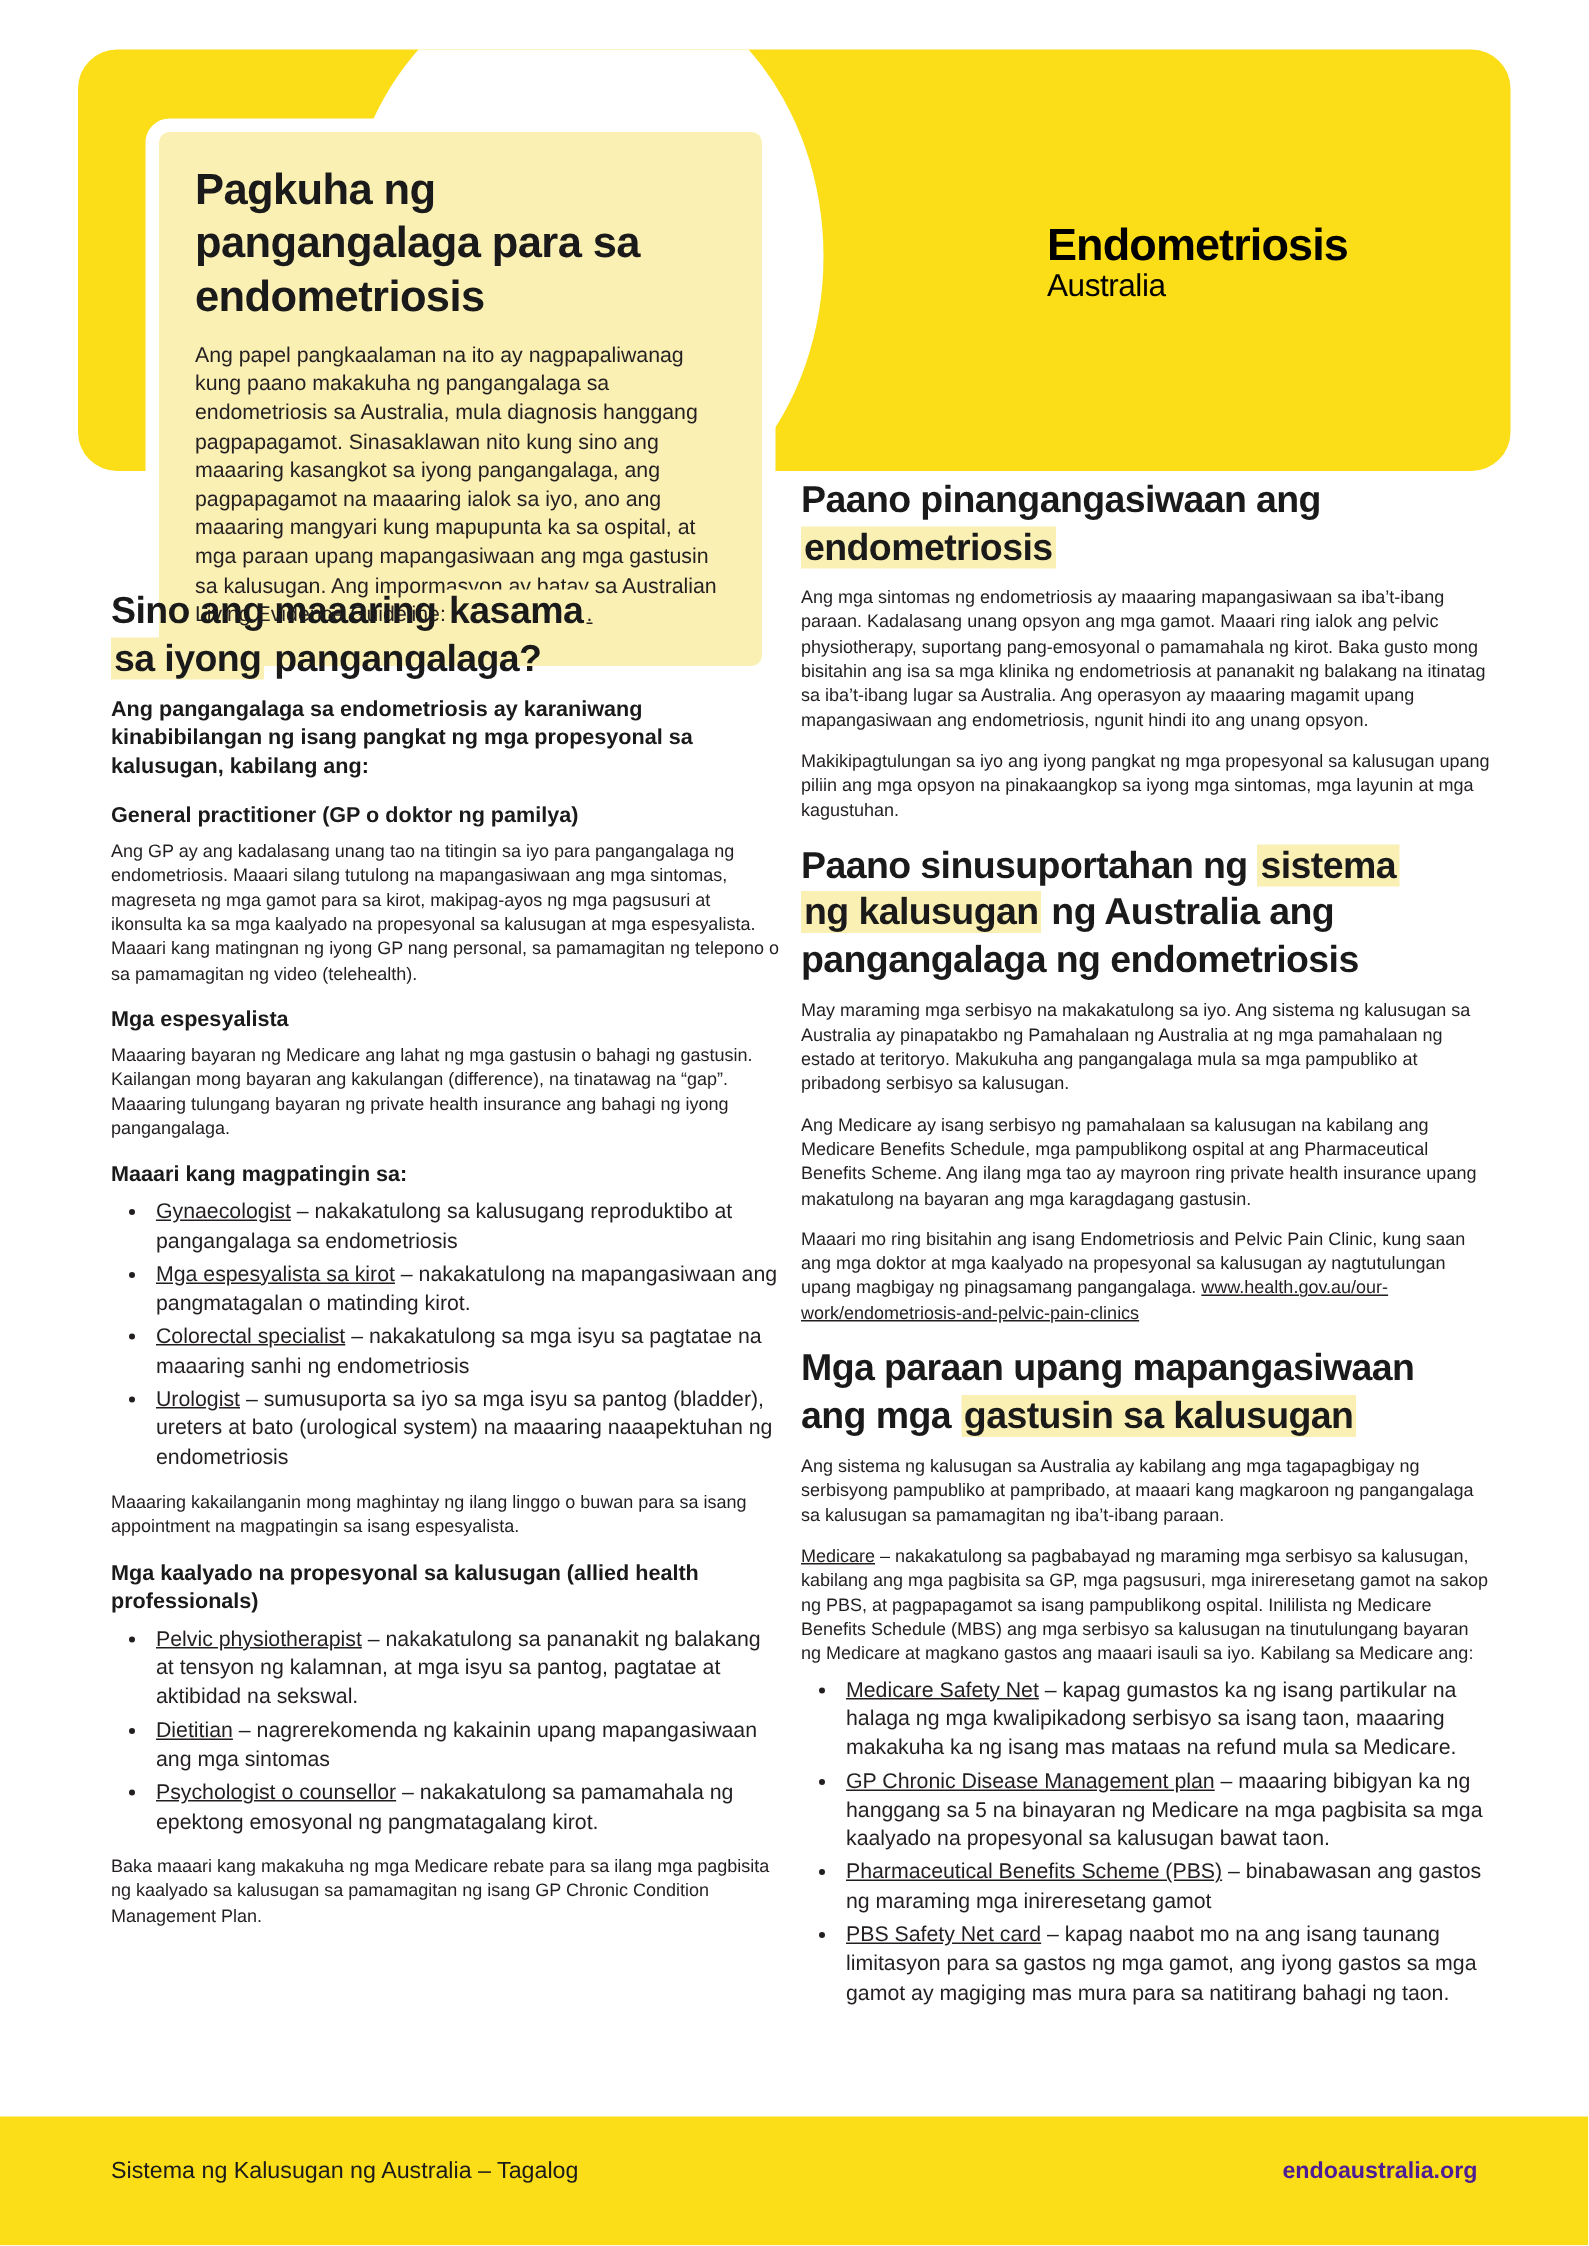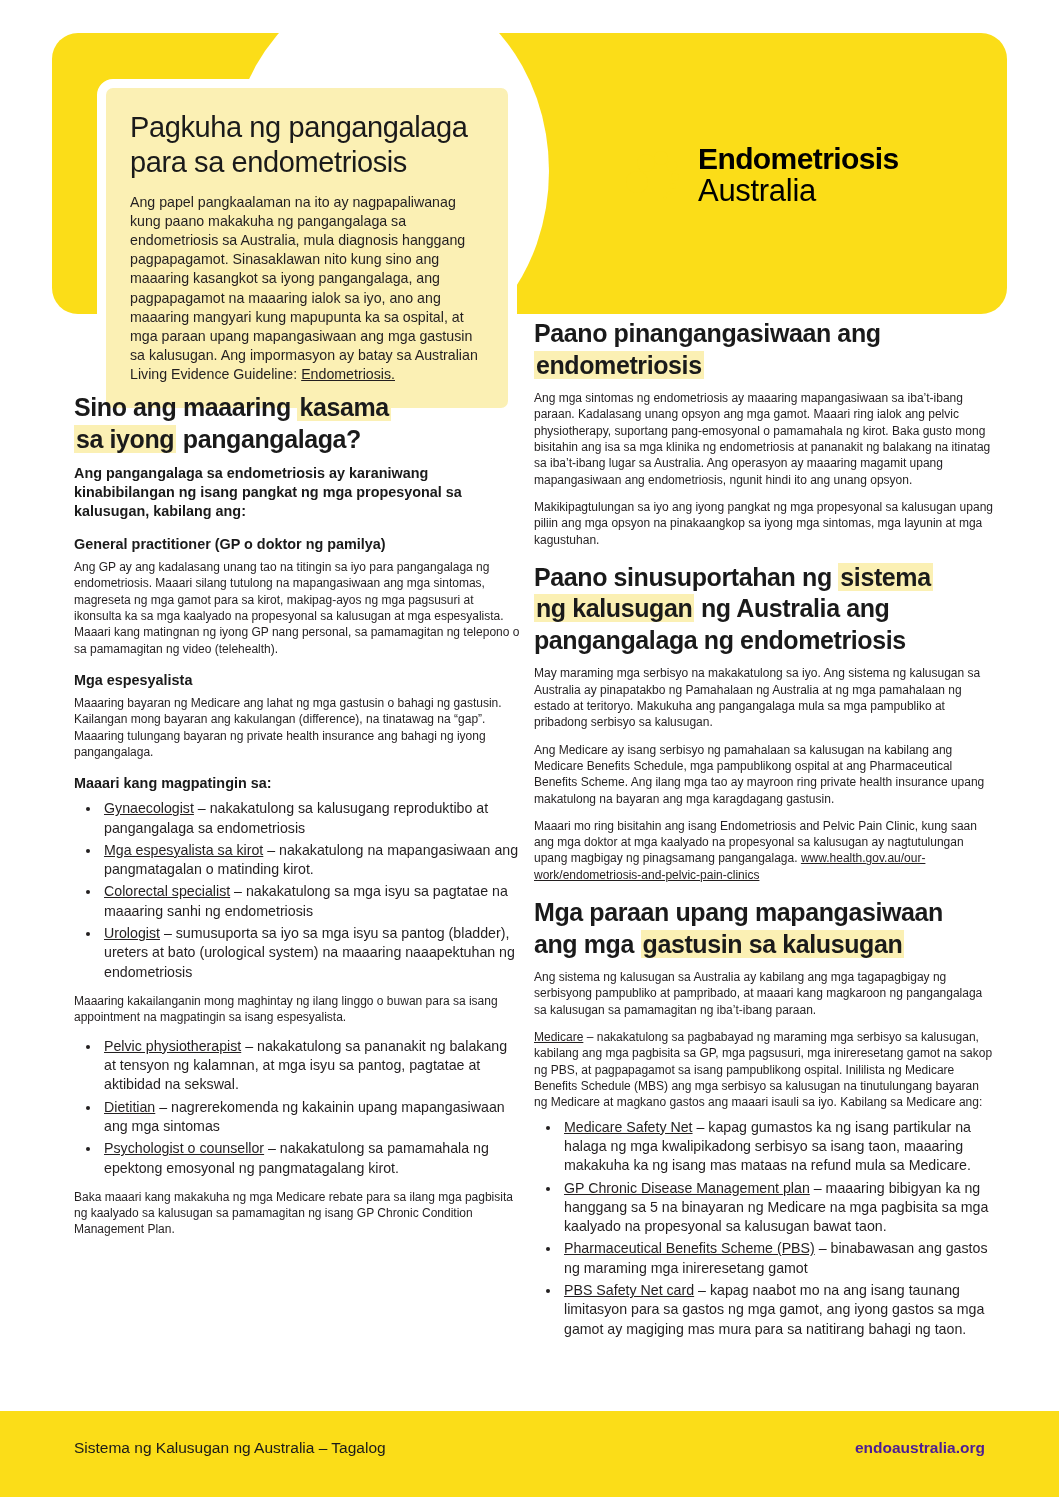--- a/index.html
+++ b/index.html
@@ -54,21 +54,21 @@
   .logo-mark { width: 62px; height: 58px; flex: 0 0 auto; }
   .logo-text { line-height: 1; }
   .logo-name {
     font-size: 30px;
     font-weight: bold;
     letter-spacing: -0.6px;
     color: #000000;
     display: block;
   }
   .logo-sub {
-    font-size: 31px;
+    font-size: 21px;
     font-weight: normal;
     letter-spacing: -0.3px;
     color: #000000;
     display: block;
     margin-top: 1px;
   }
 
   
   .intro-card {
     position: absolute;
@@ -76,21 +76,21 @@
     top: 79px;
     width: 420px;
     box-sizing: border-box;
     padding: 22px 24px 24px 24px;
     background: #FBF0B4;
     border-radius: 16px;
     border: 9px solid #ffffff;
   }
   .intro-title {
     font-size: 29px;
-    font-weight: normal;
+    font-weight: bold;
     line-height: 1.22;
     letter-spacing: -0.4px;
     color: #1a1a1a;
     margin: 0 0 12px 0;
   }
   .intro-body {
     font-size: 14.2px;
     line-height: 1.35;
     color: #231f20;
     margin: 0;
@@ -218,20 +218,21 @@
     <h3 class="sub">Maaari kang magpatingin sa:</h3>
     <ul class="bullets">
       <li><u>Gynaecologist</u><span> – nakakatulong sa kalusugang reproduktibo at pangangalaga sa endometriosis</span></li>
       <li><u>Mga espesyalista sa kirot</u><span> – nakakatulong na mapangasiwaan ang pangmatagalan o matinding kirot.</span></li>
       <li><u>Colorectal specialist</u><span> – nakakatulong sa mga isyu sa pagtatae na maaaring sanhi ng endometriosis</span></li>
       <li><u>Urologist</u><span> – sumusuporta sa iyo sa mga isyu sa pantog (bladder), ureters at bato (urological system) na maaaring naaapektuhan ng endometriosis</span></li>
     </ul>
 
     <p class="body">Maaaring kakailanganin mong maghintay ng ilang linggo o buwan para sa isang appointment na magpatingin sa isang espesyalista.</p>
 
+    <h3 class="sub">Mga kaalyado na propesyonal sa kalusugan (allied health professionals)</h3>
 
     <ul class="bullets">
       <li><u>Pelvic physiotherapist</u><span> – nakakatulong sa pananakit ng balakang at tensyon ng kalamnan, at mga isyu sa pantog, pagtatae at aktibidad na sekswal.</span></li>
       <li><u>Dietitian</u><span> – nagrerekomenda ng kakainin upang mapangasiwaan ang mga sintomas</span></li>
       <li><u>Psychologist o counsellor</u><span> – nakakatulong sa pamamahala ng epektong emosyonal ng pangmatagalang kirot.</span></li>
     </ul>
 
     <p class="body">Baka maaari kang makakuha ng mga Medicare rebate para sa ilang mga pagbisita ng kaalyado sa kalusugan sa pamamagitan ng isang GP Chronic Condition Management Plan.</p>
   </div>
 

